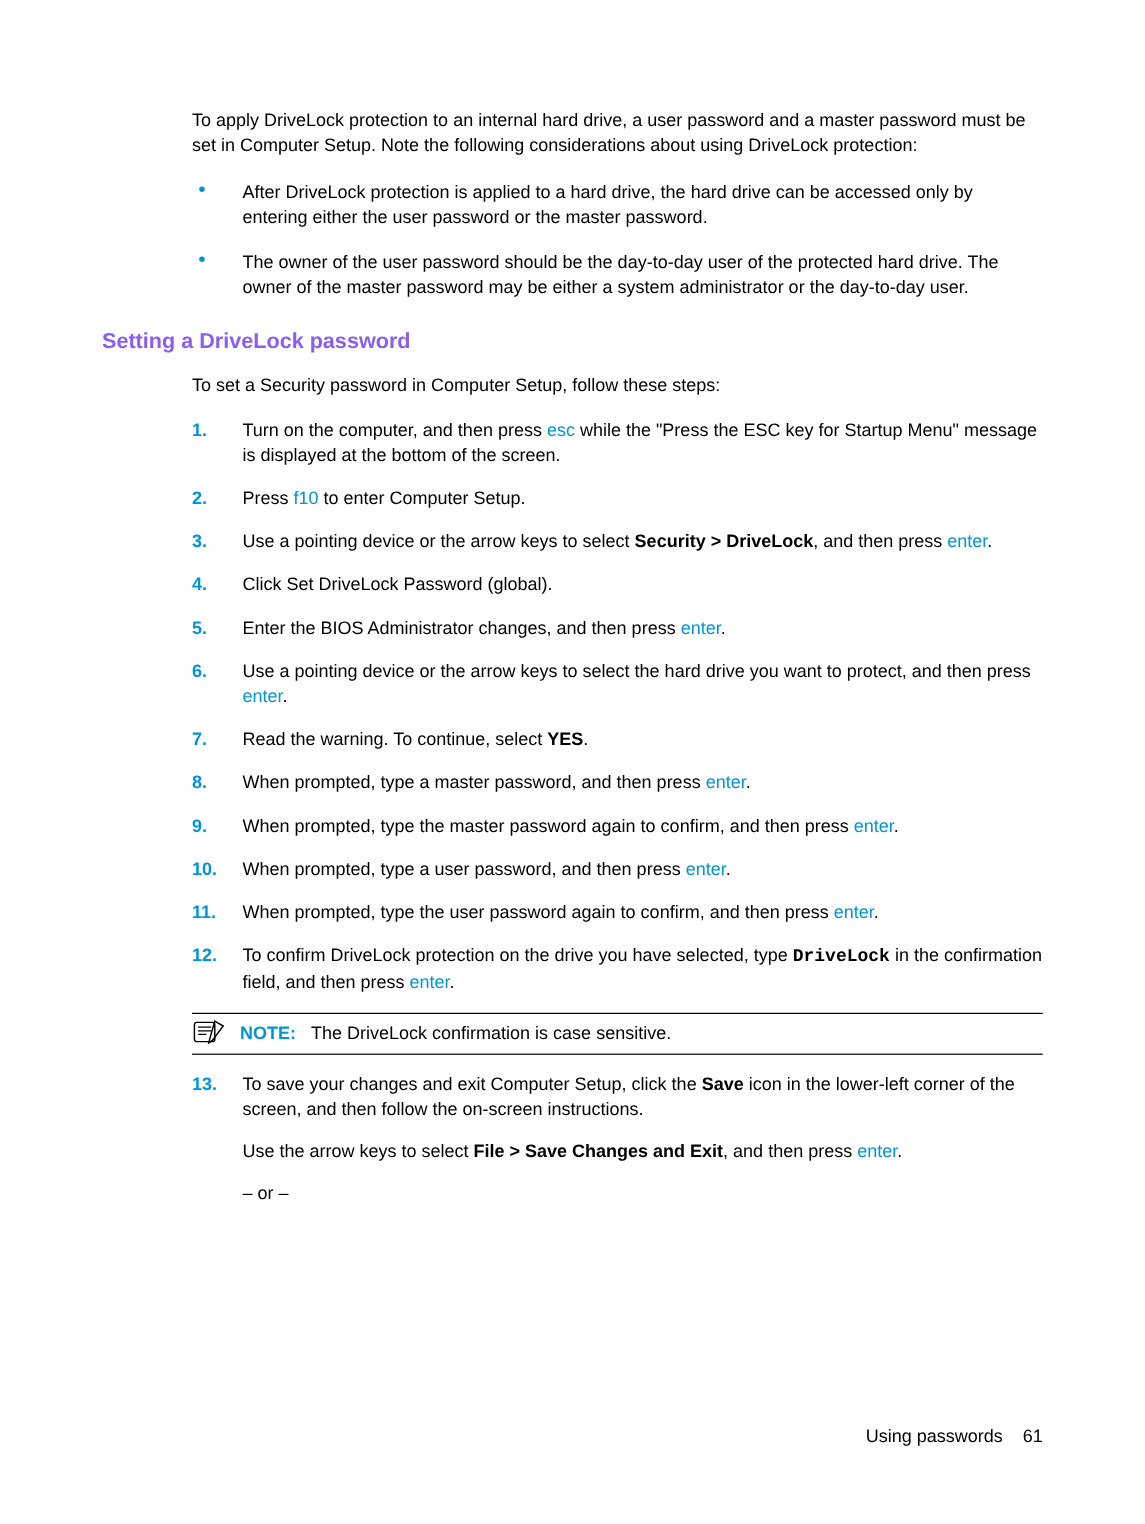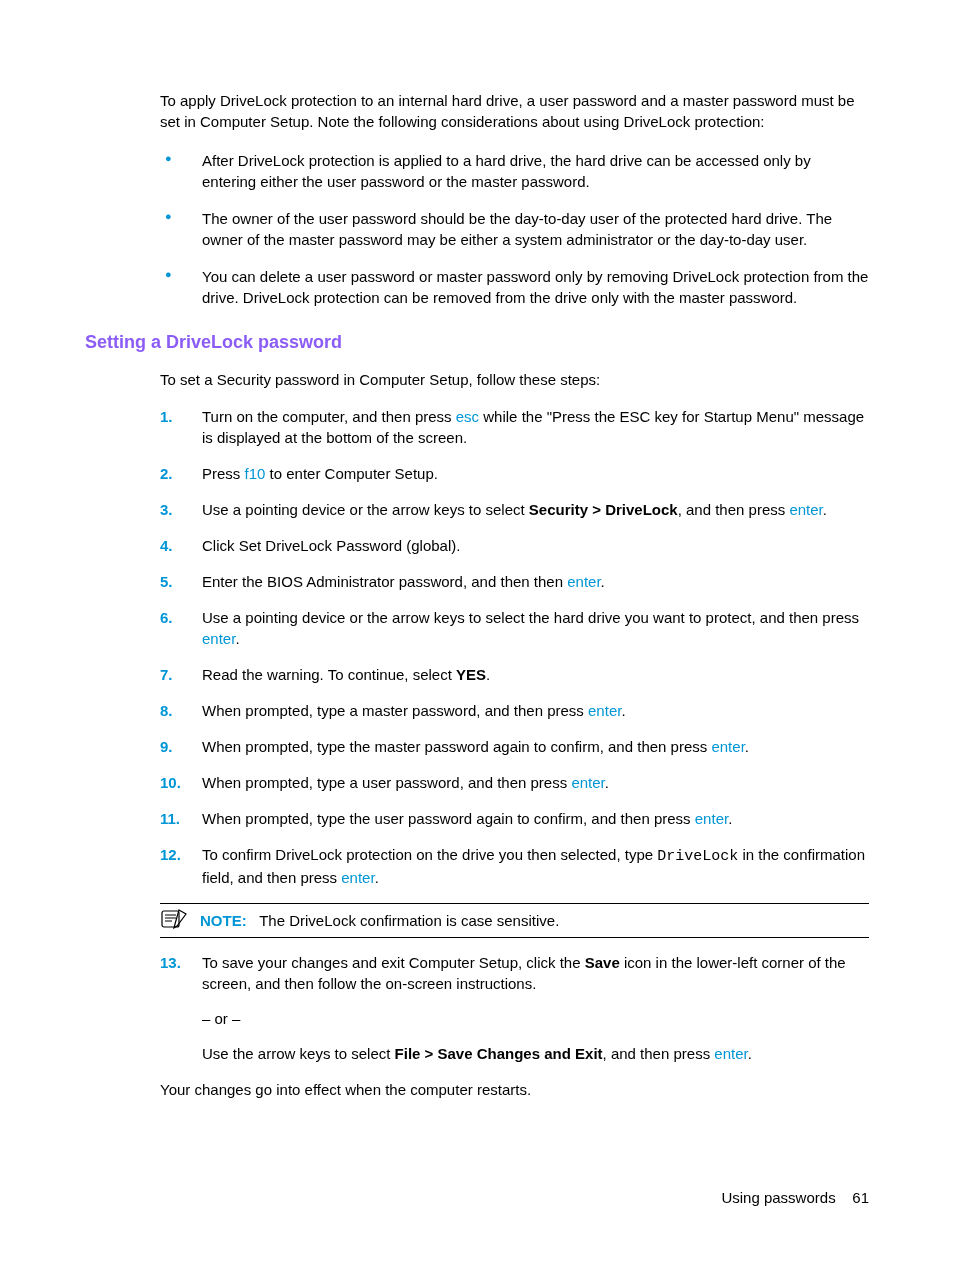--- a/index.html
+++ b/index.html
@@ -61,21 +61,21 @@
   ol.steps > li::before {
     content: counter(step) ".";
     position: absolute;
     left: 0;
     top: 0;
     color: #0096d6;
     font-weight: bold;
   }
   .key { color: #0096d6; }
   .bold { font-weight: bold; }
-  .mono { font-family: "Courier New", monospace; }
+  .mono { font-family: "Courier New", monospace; font-weight: bold; }
   .notebox {
     margin: 2px 0 14px 75px;
     border-top: 1px solid #000;
     border-bottom: 1px solid #000;
     padding: 6px 0 6px 40px;
     position: relative;
   }
   .note-icon {
     position: absolute;
     left: 0;
@@ -100,85 +100,83 @@
 </head>
 <body>
 
 <div class="page">
 
   <p class="intro">To apply DriveLock protection to an internal hard drive, a user password and a master password must be set in Computer Setup. Note the following considerations about using DriveLock protection:</p>
 
   <ul class="bullets">
     <li>After DriveLock protection is applied to a hard drive, the hard drive can be accessed only by entering either the user password or the master password.</li>
     <li>The owner of the user password should be the day-to-day user of the protected hard drive. The owner of the master password may be either a system administrator or the day-to-day user.</li>
-    <li>You can delete a user password or master password only by removing DriveLock protection from the drive. DriveLock protection can be removed from the drive only with the master password.</li>
   </ul>
 
   <h2 class="section">Setting a DriveLock password</h2>
 
   <p class="lead">To set a Security password in Computer Setup, follow these steps:</p>
 
   <ol class="steps">
     <li>
       <span>Turn on the computer, and then press </span><span class="key">esc</span><span> while the "Press the ESC key for Startup Menu" message is displayed at the bottom of the screen.</span>
     </li>
     <li>
       <span>Press </span><span class="key">f10</span><span> to enter Computer Setup.</span>
     </li>
     <li>
       <span>Use a pointing device or the arrow keys to select </span><span class="bold">Security &gt; DriveLock</span><span>, and then press </span><span class="key">enter</span><span>.</span>
     </li>
     <li>Click Set DriveLock Password (global).</li>
     <li>
-      <span>Enter the BIOS Administrator password, and then then </span><span class="key">enter</span><span>.</span>
+      <span>Enter the BIOS Administrator changes, and then press </span><span class="key">enter</span><span>.</span>
     </li>
     <li>
       <span>Use a pointing device or the arrow keys to select the hard drive you want to protect, and then press </span><span class="key">enter</span><span>.</span>
     </li>
     <li>
       <span>Read the warning. To continue, select </span><span class="bold">YES</span><span>.</span>
     </li>
     <li>
       <span>When prompted, type a master password, and then press </span><span class="key">enter</span><span>.</span>
     </li>
     <li>
       <span>When prompted, type the master password again to confirm, and then press </span><span class="key">enter</span><span>.</span>
     </li>
     <li>
       <span>When prompted, type a user password, and then press </span><span class="key">enter</span><span>.</span>
     </li>
     <li>
       <span>When prompted, type the user password again to confirm, and then press </span><span class="key">enter</span><span>.</span>
     </li>
     <li>
-      <span>To confirm DriveLock protection on the drive you then selected, type </span><span class="mono">DriveLock</span><span> in the confirmation field, and then press </span><span class="key">enter</span><span>.</span>
+      <span>To confirm DriveLock protection on the drive you have selected, type </span><span class="mono">DriveLock</span><span> in the confirmation field, and then press </span><span class="key">enter</span><span>.</span>
     </li>
   </ol>
 
   <div class="notebox">
     <svg class="note-icon" viewBox="0 0 28 22">
       <rect x="2" y="3" width="17" height="16" rx="2" fill="none" stroke="#000" stroke-width="1.2"></rect>
       <line x1="5" y1="7" x2="16" y2="7" stroke="#000" stroke-width="1"></line>
       <line x1="5" y1="10" x2="16" y2="10" stroke="#000" stroke-width="1"></line>
       <line x1="5" y1="13" x2="12" y2="13" stroke="#000" stroke-width="1"></line>
       <path d="M19 2 L26 6 L17 18 L14 20 L15 16 Z" fill="none" stroke="#000" stroke-width="1.2"></path>
     </svg>
     <span class="note-label">NOTE:</span>
     <span>&nbsp;&nbsp;</span><span>The DriveLock confirmation is case sensitive.</span>
   </div>
 
   <ol class="steps" start="13" style="counter-reset: step 12;">
     <li>
       <span>To save your changes and exit Computer Setup, click the </span><span class="bold">Save</span><span> icon in the lower-left corner of the screen, and then follow the on-screen instructions.</span>
-      <div class="sub">– or –</div>
       <div class="sub">
         <span>Use the arrow keys to select </span><span class="bold">File &gt; Save Changes and Exit</span><span>, and then press </span><span class="key">enter</span><span>.</span>
       </div>
+      <div class="sub">– or –</div>
     </li>
   </ol>
 
-  <p class="closing">Your changes go into effect when the computer restarts.</p>
 
 </div>
 
 <div class="footer">
   <span>Using passwords</span>&nbsp;&nbsp;&nbsp;&nbsp;<span>61</span>
 </div>
 
 </body></html>

